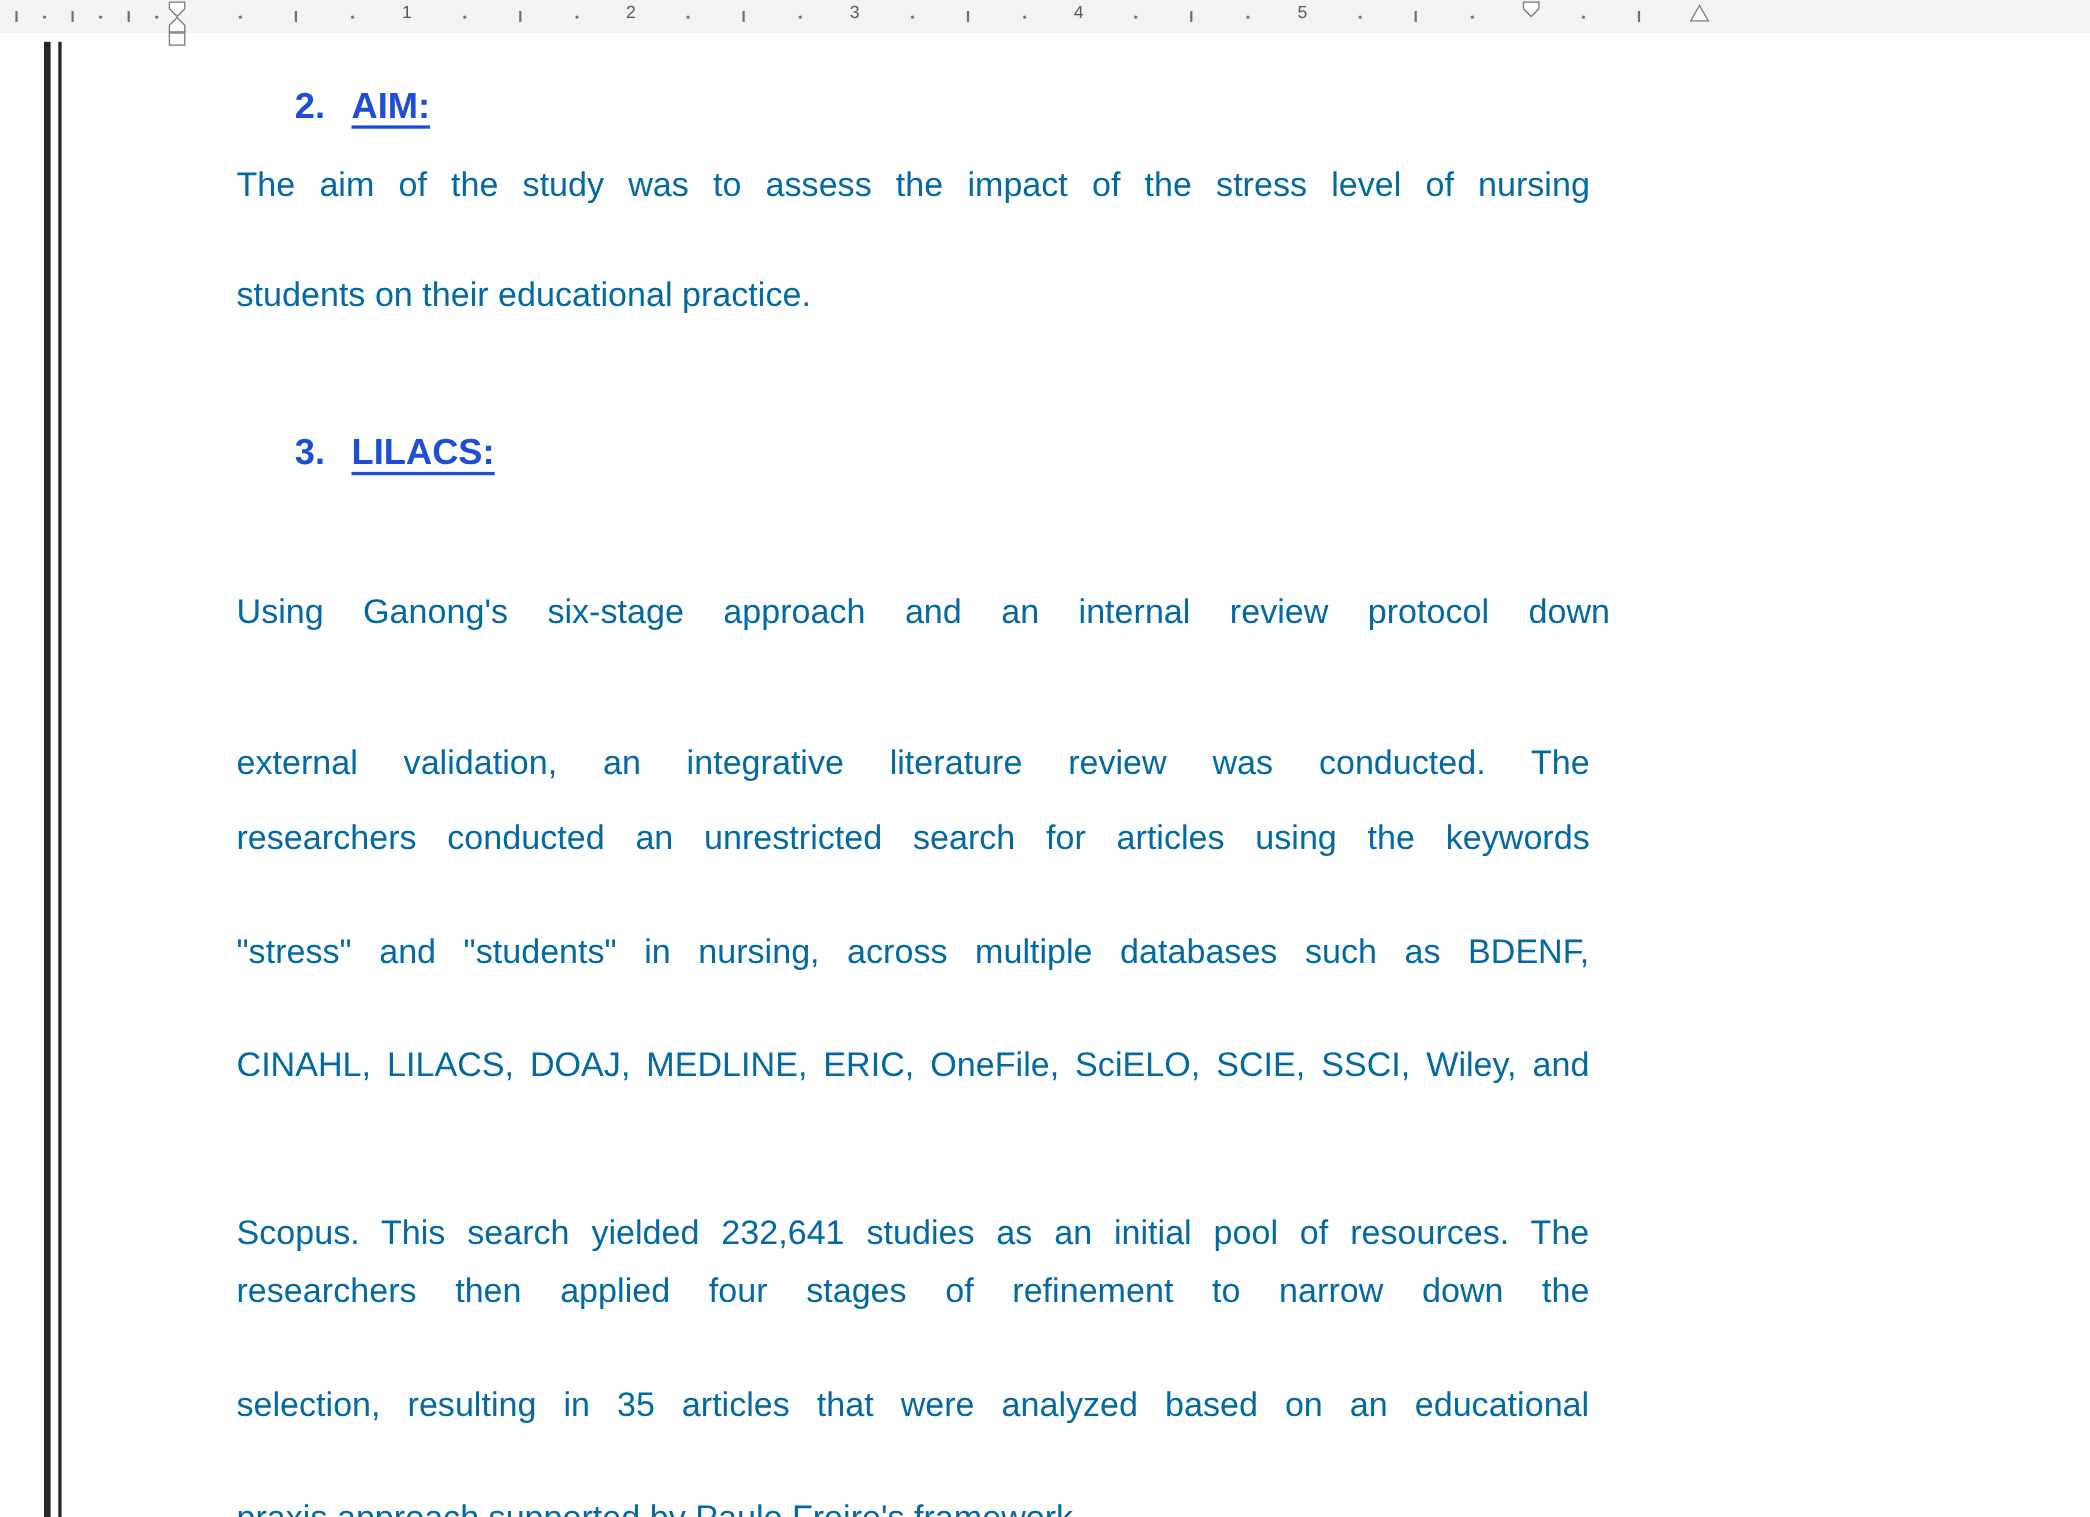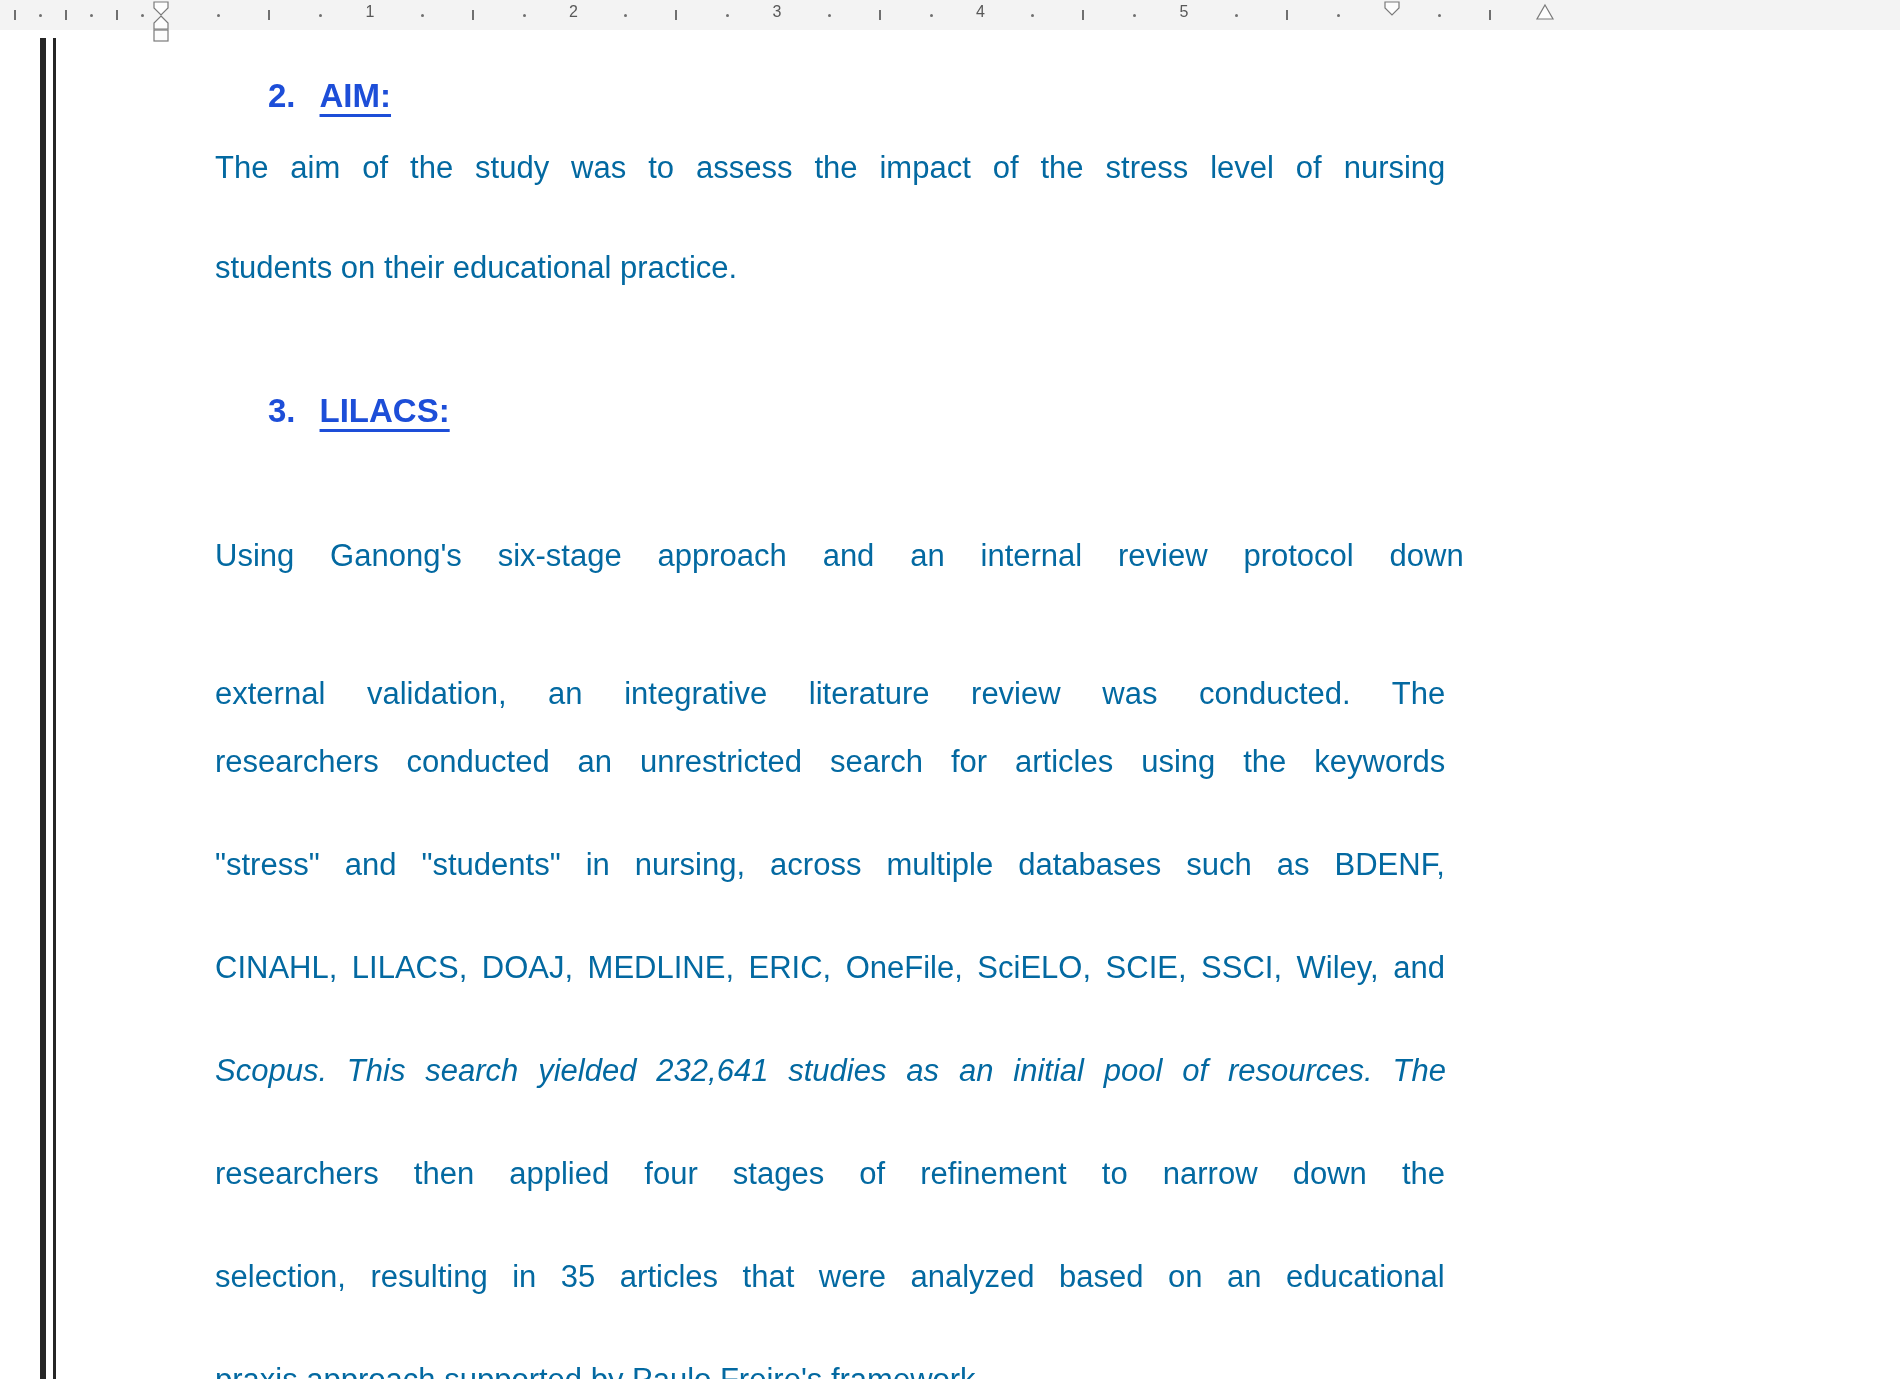--- a/index.html
+++ b/index.html
@@ -96,20 +96,20 @@
     <div id="content">
         <div class="heading" style="top: 47px;"><span class="hnum">2.</span><span class="hlabel">AIM:</span></div>
         <div class="tline" style="top: 120px;"><span style="word-spacing: 13.33px;">The aim of the study was to assess the impact of the stress level of nursing</span></div>
         <div class="tline" style="top: 220px;"><span>students on their educational practice.</span></div>
         <div class="heading" style="top: 362px;"><span class="hnum">3.</span><span class="hlabel">LILACS:</span></div>
         <div class="tline" style="top: 508px;"><span style="word-spacing: 27.22px;">Using Ganong's six-stage approach and an internal review protocol down</span></div>
         <div class="tline" style="top: 646px;"><span style="word-spacing: 33px;">external validation, an integrative literature review was conducted. The</span></div>
         <div class="tline" style="top: 714px;"><span style="word-spacing: 19.33px;">researchers conducted an unrestricted search for articles using the keywords</span></div>
         <div class="tline" style="top: 817px;"><span style="word-spacing: 16.4px;">"stress" and "students" in nursing, across multiple databases such as BDENF,</span></div>
         <div class="tline" style="top: 920px;"><span style="word-spacing: 5.9px;">CINAHL, LILACS, DOAJ, MEDLINE, ERIC, OneFile, SciELO, SCIE, SSCI, Wiley, and</span></div>
-        <div class="tline" style="top: 1023px; font-style: italic;"><span style="word-spacing: 11.25px;">Scopus. This search yielded 232,641 studies as an initial pool of resources. The</span></div>
+        <div class="tline" style="top: 1073px;"><span style="word-spacing: 11.25px;">Scopus. This search yielded 232,641 studies as an initial pool of resources. The</span></div>
         <div class="tline" style="top: 1126px;"><span style="word-spacing: 26.5px;">researchers then applied four stages of refinement to narrow down the</span></div>
         <div class="tline" style="top: 1229px;"><span style="word-spacing: 15.91px;">selection, resulting in 35 articles that were analyzed based on an educational</span></div>
         <div class="tline" style="top: 1332px;"><span>praxis approach supported by Paulo Freire's framework</span></div>
       </div>
   </div>
 
 </div>
 
 </body></html>

